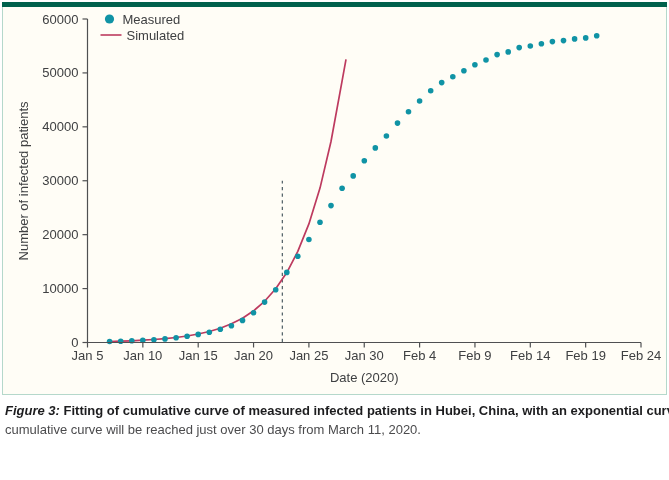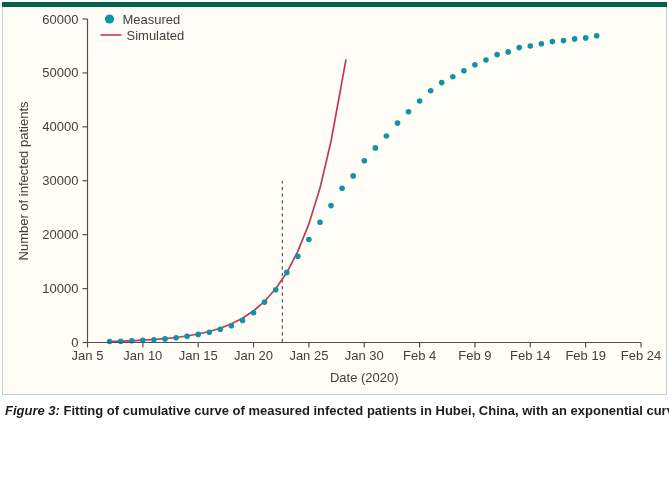--- a/index.html
+++ b/index.html
@@ -116,14 +116,15 @@
           <text x="26" y="181" text-anchor="middle" font-size="13px" fill="#3f4042" font-family="&quot;Liberation Sans&quot;,sans-serif" transform="rotate(-90 26 181)">Number of infected patients</text>
           <circle cx="108" cy="19" r="4.6" fill="#1093a5"></circle>
           <text x="121" y="23.5" text-anchor="start" font-size="13px" fill="#3f4042" font-family="&quot;Liberation Sans&quot;,sans-serif">Measured</text>
           <line x1="99" y1="35" x2="120" y2="35" stroke="#bd3a5f" stroke-width="1.6"></line>
           <text x="125" y="39.5" text-anchor="start" font-size="13px" fill="#3f4042" font-family="&quot;Liberation Sans&quot;,sans-serif">Simulated</text>
         </svg>
     </div>
   </div>
   <div class="caption">
     <div class="caption-title"><span class="fig-label">Figure 3:</span><span> Fitting of cumulative curve of measured infected patients in Hubei, China, with an exponential curve</span></div>
+    <div class="caption-line">cumulative curve will be reached just over 30 days from March 11, 2020.</div>
   </div>
 </div>
 
 </body></html>

